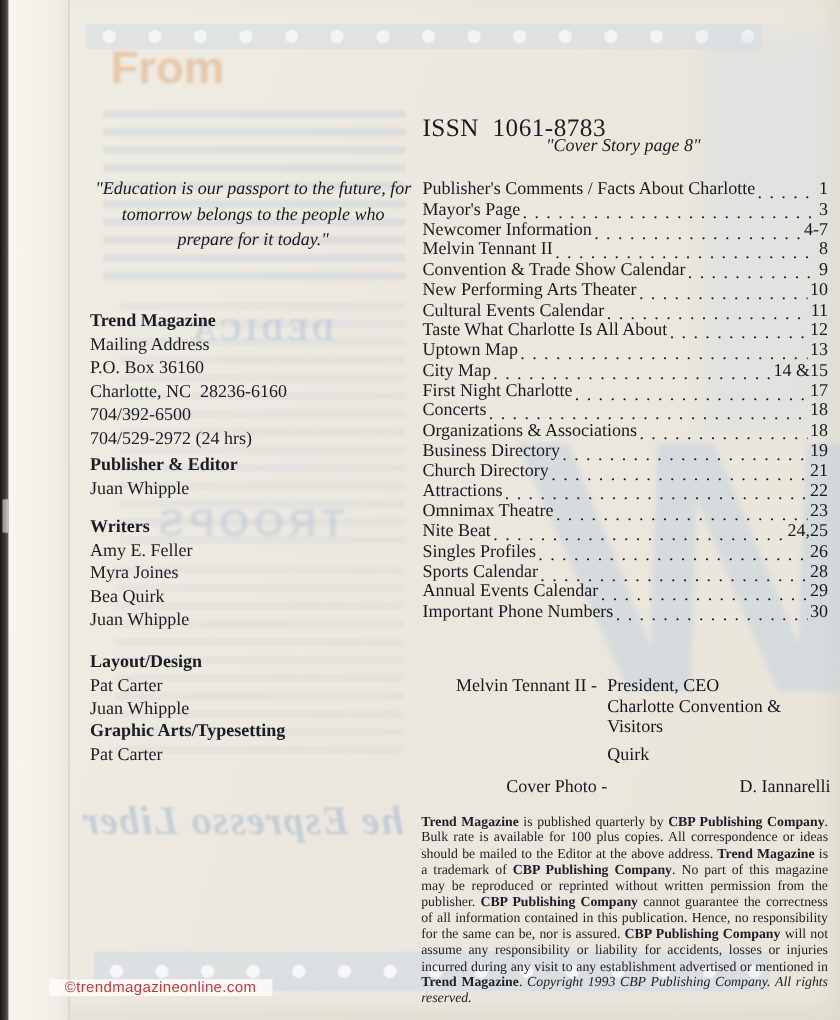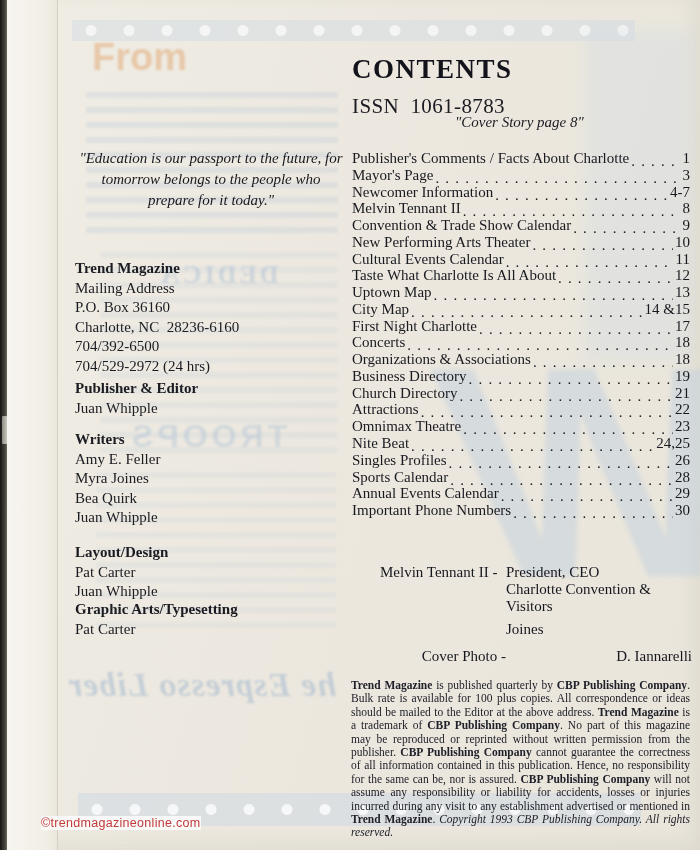--- a/index.html
+++ b/index.html
@@ -70,21 +70,21 @@
   .cover-row{display:flex;margin-top:2px;margin-left:28px;}
   .cover-row + .cover-row{margin-top:10px;text-align:right;}
   .cover-label{width:126px;flex:none;}
   .cover-values{flex:1;line-height:17px;}
   .cover-values div:nth-child(3){margin-top:6px;}
   .fine-print{left:351px;top:679px;width:339px;font-size:11.5px;line-height:13.4px;
               text-align:justify;color:#20202a;}
   .fine-print .i{font-style:italic;}
   .watermark{left:41px;top:816px;font-family:"Liberation Sans",sans-serif;
              font-size:12.5px;color:#c33a3a;background:rgba(252,252,250,.85);
-             padding:0 0;letter-spacing:.3px;}
+             padding:0 13px;letter-spacing:.3px;}
 </style>
 </head>
 <body>
 
 <div class="page">
 
   <div class="ghost gb-top ghost-band"></div>
   <div class="ghost gb-bottom ghost-band"></div>
   <div class="ghost ghost-flag"></div>
   <div class="ghost ghost-from">From</div>
@@ -93,21 +93,20 @@
   <div class="ghost ghost-lines gl3"></div>
   <div class="ghost ghost-dedica">DEDICA</div>
   <div class="ghost ghost-troops">TROOPS</div>
   <div class="ghost ghost-espresso">he Espresso Liber</div>
   <div class="ghost ghost-w">W</div>
 
   <div class="page-edge"></div>
   <div class="spine"></div>
   <div class="staple"></div>
 
-  <h1 class="c title">CONTENTS</h1>
   <div class="c issn">ISSN  1061-8783</div>
   <div class="c cover-note">"Cover Story page 8"</div>
 
   <div class="c quote">
     <div>
         <div>"Education is our passport to the future, for</div>
         <div>tomorrow belongs to the people who</div>
         <div>prepare for it today."</div>
       </div>
   </div>
@@ -280,21 +279,21 @@
     </div>
   </div>
 
   <div class="c cover">
     <div>
         <div class="cover-row">
           <div class="cover-label">Melvin Tennant II -</div>
           <div class="cover-values">
             <div>President, CEO</div>
             <div>Charlotte Convention &amp; Visitors</div>
-            <div>Joines</div>
+            <div>Quirk</div>
           </div>
         </div>
         <div class="cover-row">
           <div class="cover-label">Cover Photo -</div>
           <div class="cover-values">
             <div>D. Iannarelli</div>
           </div>
         </div>
       </div>
   </div>

